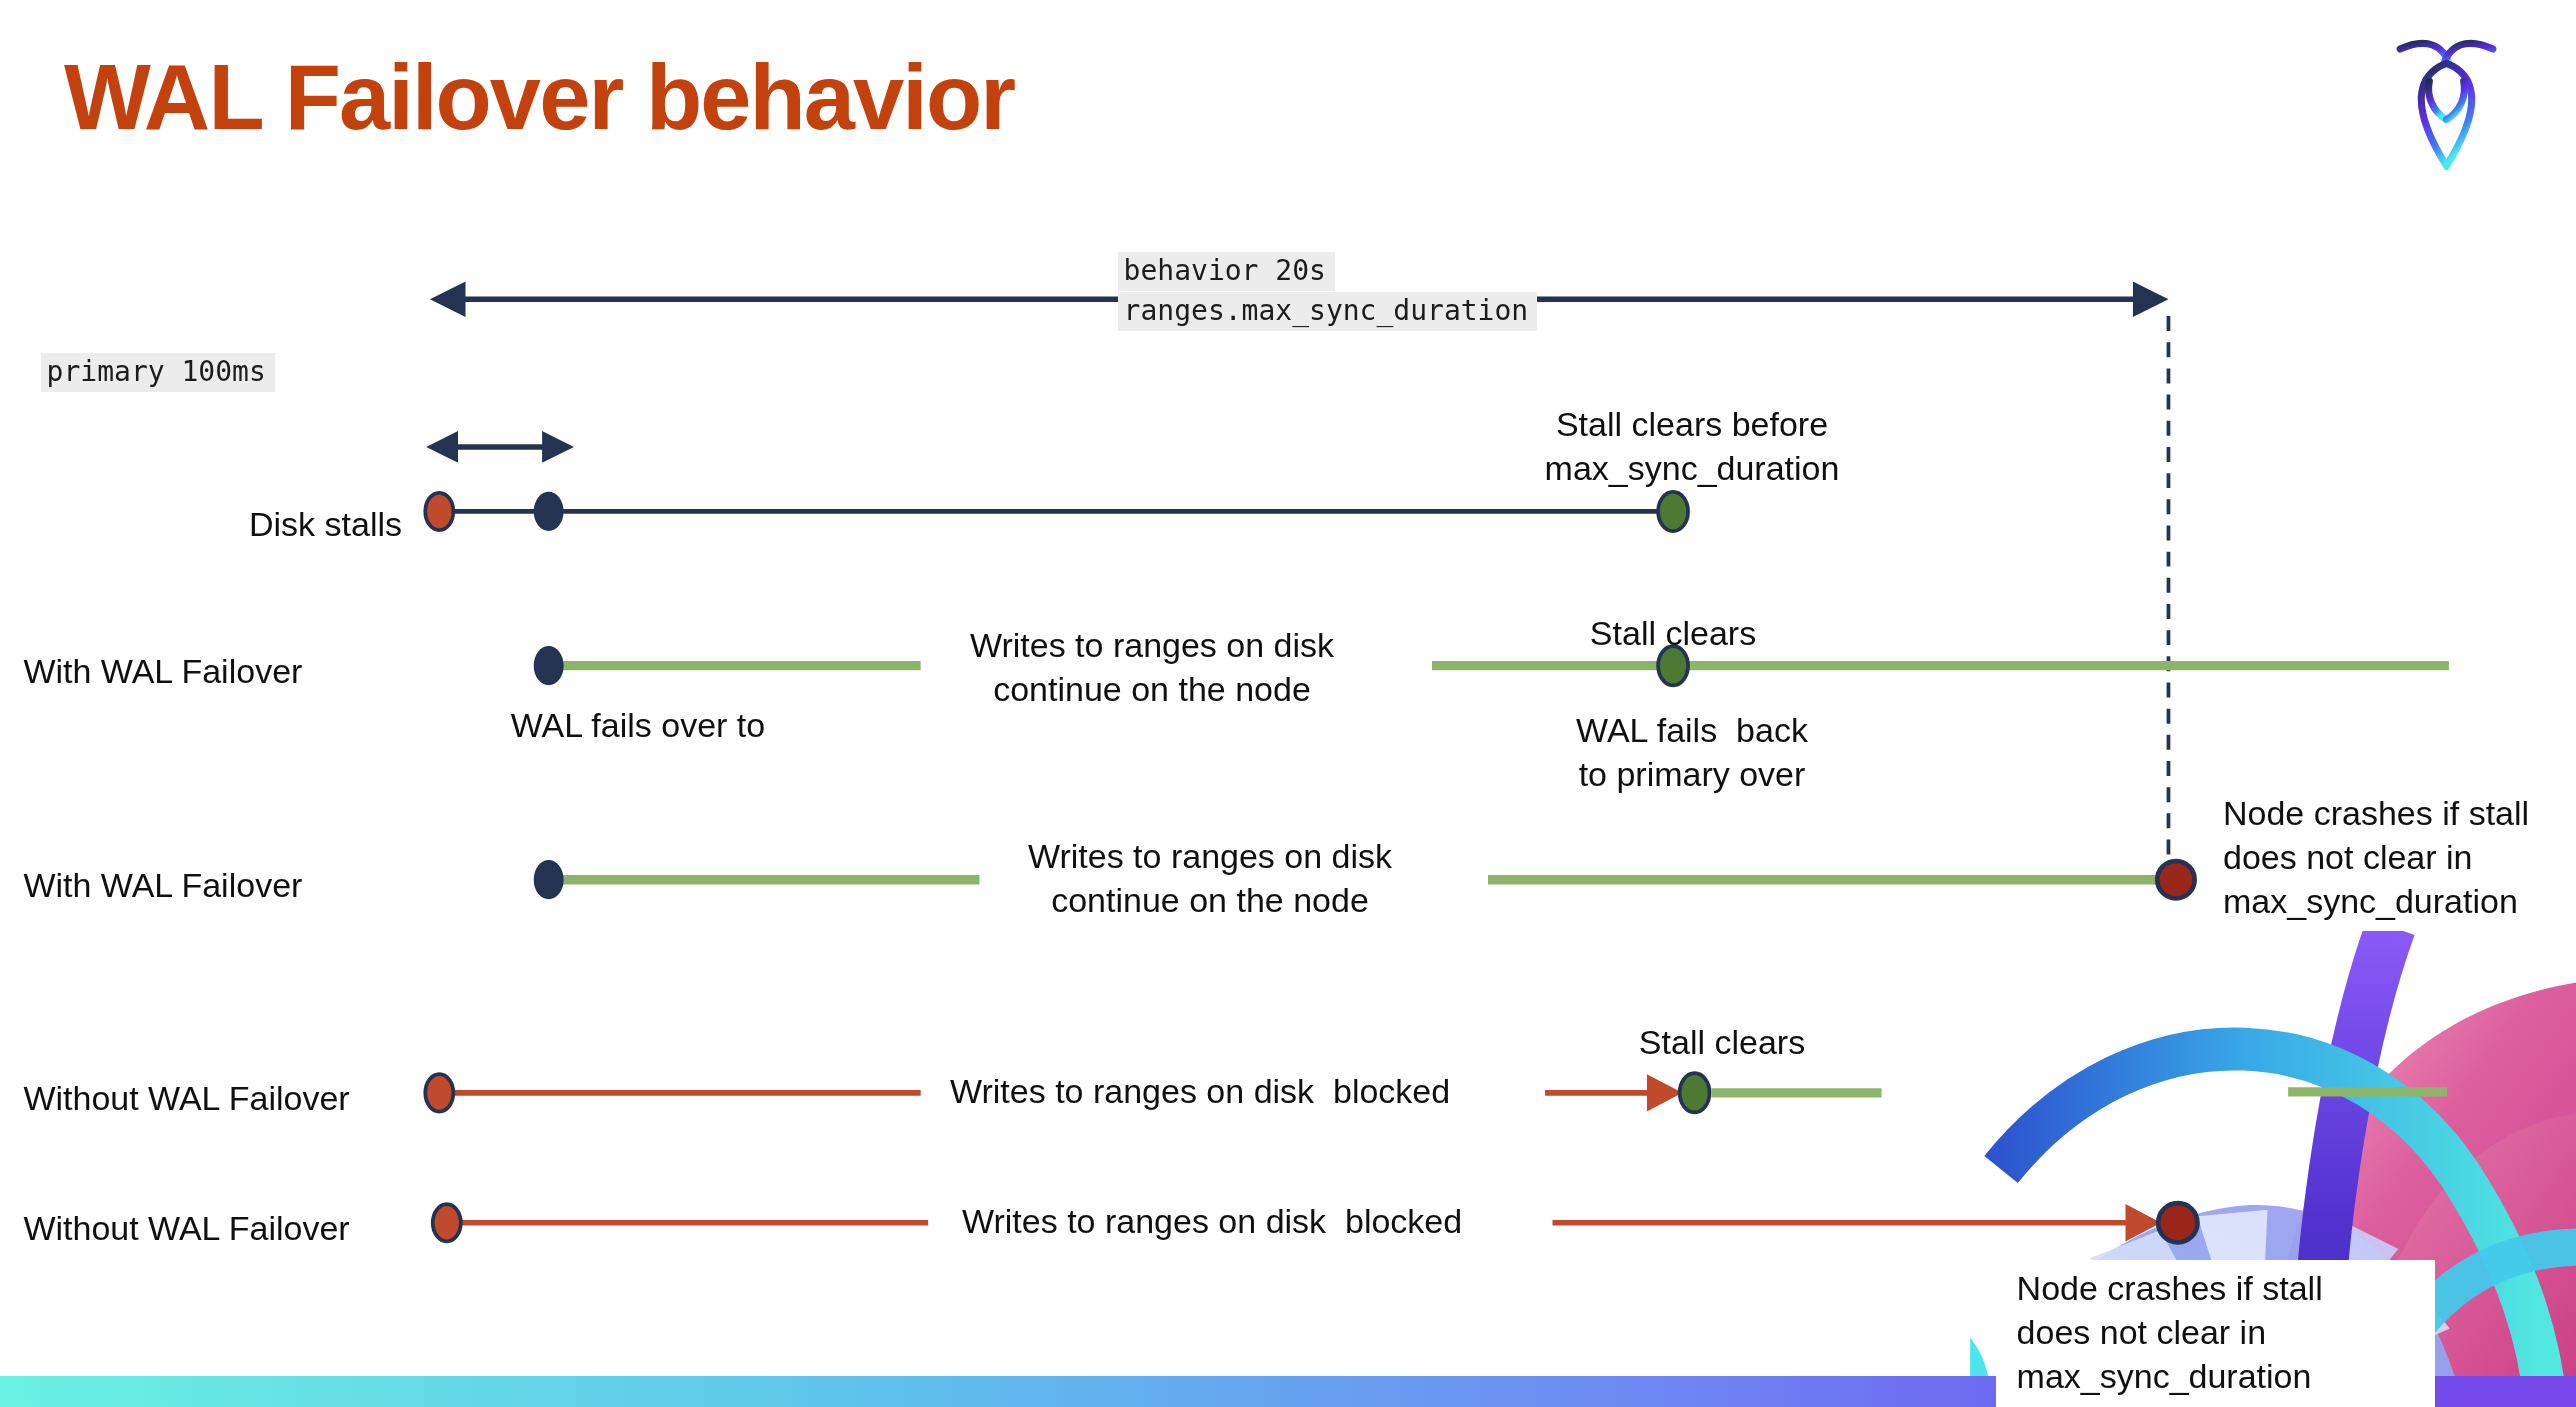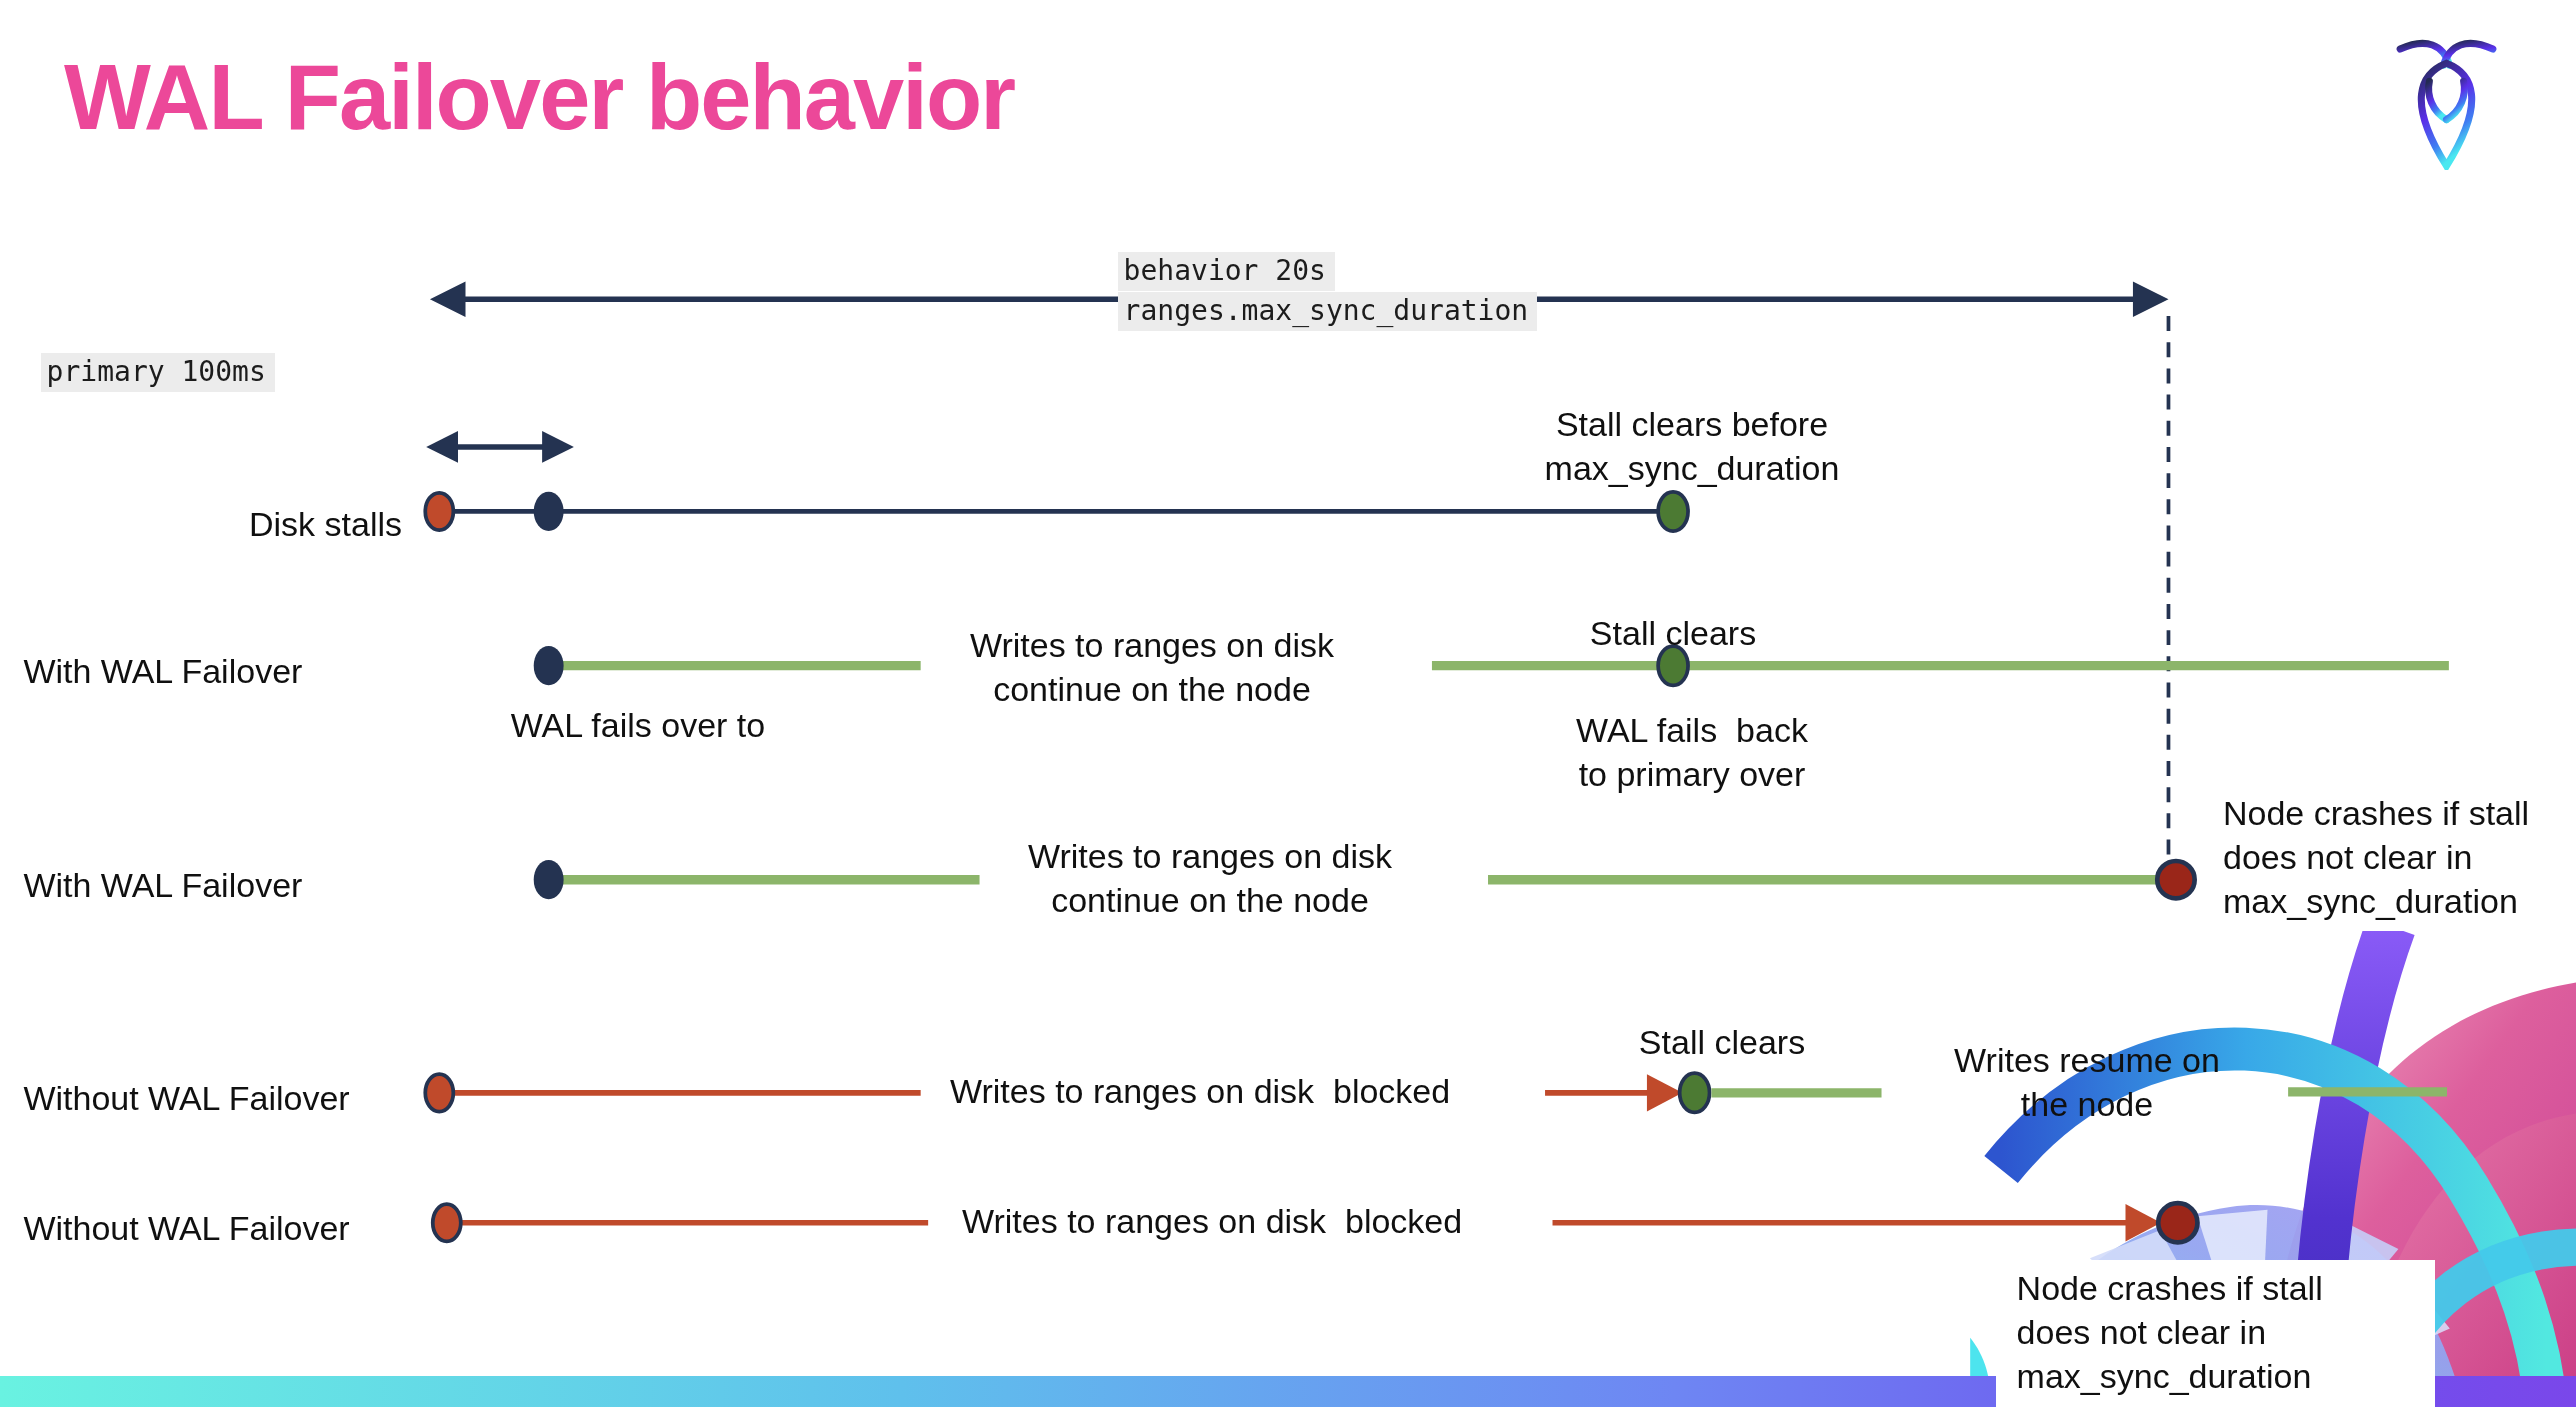--- a/index.html
+++ b/index.html
@@ -3,21 +3,21 @@
 <meta charset="utf-8">
 <style>
   html,body{margin:0;padding:0;background:#ffffff;}
   :root{
     --navy:#243351; --green-line:#8cb56a; --green-dot:#4c7a33;
     --red:#c04a2b; --dark-red:#9a2619; --label-bg:#ececec;
   }
   .slide{position:relative;width:2576px;height:1408px;background:#fff;overflow:hidden;
          font-family:"Liberation Sans",sans-serif;color:#101010;}
   .abs{position:absolute;}
-  .title{left:64px;top:45px;font-size:92px;font-weight:700;letter-spacing:-1.9px;color:#ec4899;}
+  .title{left:64px;top:45px;font-size:92px;font-weight:700;letter-spacing:-1.9px;color:#c2410c;}
   .mono{font-family:"DejaVu Sans Mono",monospace;font-size:28px;color:#1c1c1c;line-height:1.0;}
   .mono span{display:inline-block;background:var(--label-bg);padding:4.7px 9.3px 6.5px 5.6px;margin-bottom:0.9px;}
   .mono span{display:table;}
   .rowlab,.ann{font-size:34px;line-height:44px;color:#101010;}
   .ann span{display:block;white-space:pre-wrap;}
   .center{text-align:center;margin-top:8px;}
   .right{text-align:right;}
   .bar{left:0;top:1376px;width:2576px;height:32px;
        background:linear-gradient(90deg,#69f2e1 0%,#5fc0ec 35%,#6e86f3 65%,#6e52ee 88%,#7a47ea 100%);}
   .callout{left:1996px;top:1260px;width:439px;height:148px;background:#ffffff;}
@@ -213,23 +213,19 @@
     <span>does not clear in</span>
     <span>max_sync_duration</span>
   </div>
 
   <div class="abs ann" style="left:950px;top:1069px;width:598px;">
     <span>Writes to ranges on disk  blocked</span>
   </div>
 
   <div class="abs ann center" style="left:1582px;top:1012px;width:280px;">Stall clears</div>
 
-  <div class="abs ann center" style="left:1900px;top:1030px;width:374px;">
-    <span>Writes resume on</span>
-    <span>the node</span>
-  </div>
 
   <div class="abs ann" style="left:962px;top:1199px;width:598px;">
     <span>Writes to ranges on disk  blocked</span>
   </div>
 
 </div>
 
 
 </body></html>

